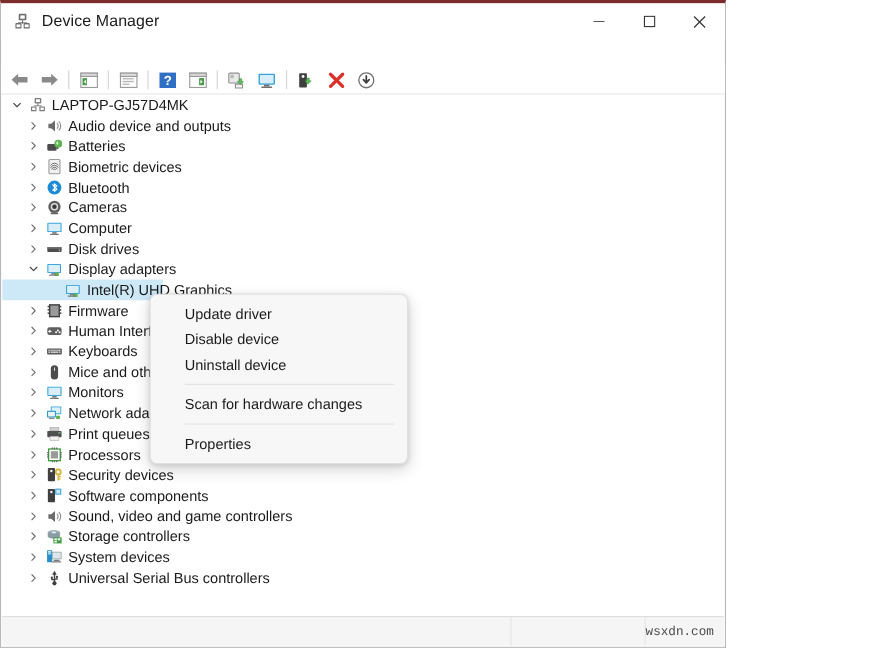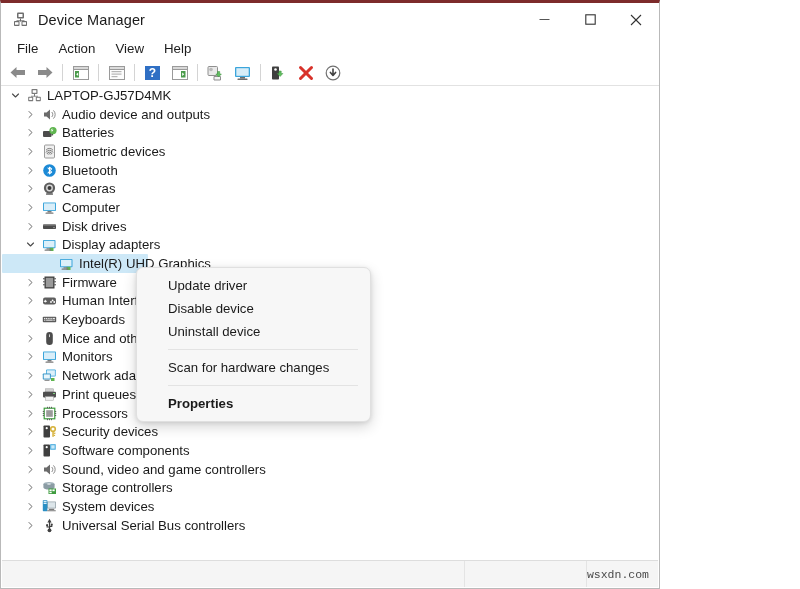--- a/index.html
+++ b/index.html
@@ -186,21 +186,21 @@
     box-sizing: border-box;
   }
   .ctx-item {
     height: 23px;
     display: flex;
     align-items: center;
     padding-left: 31px;
     font-size: 13.2px;
     color: #1a1a1a;
   }
-  .ctx-item.bold { font-weight: bold; }
+  .ctx-item.bold { font-weight: normal; }
   .ctx-sep {
     height: 1px;
     background: #e3e3e3;
     margin: 6px 12px 6px 31px;
   }
 
   
   #statusbar {
     position: absolute;
     left: 1px; right: 1px;
@@ -268,26 +268,20 @@
       </div>
       <div class="winbtn">
         <svg width="12" height="12" viewBox="0 0 12 12">
           <line x1="1" y1="1" x2="11" y2="11" stroke="#333" stroke-width="1.1"></line>
           <line x1="11" y1="1" x2="1" y2="11" stroke="#333" stroke-width="1.1"></line>
         </svg>
       </div>
     </div>
   </div>
 
-  <div id="menubar">
-    <div class="menu-item">File</div>
-    <div class="menu-item">Action</div>
-    <div class="menu-item">View</div>
-    <div class="menu-item">Help</div>
-  </div>
 
   <div id="toolbar">
 
     <div class="tb-btn">
       <svg width="18" height="15" viewBox="0 0 18 15">
         <path d="M7.5 2 L1.5 7.5 L7.5 13 L7.5 10 L16 10 L16 5 L7.5 5 Z" fill="#8a8a8a"></path>
       </svg>
     </div>
     <div class="tb-btn">
       <svg width="18" height="15" viewBox="0 0 18 15">

